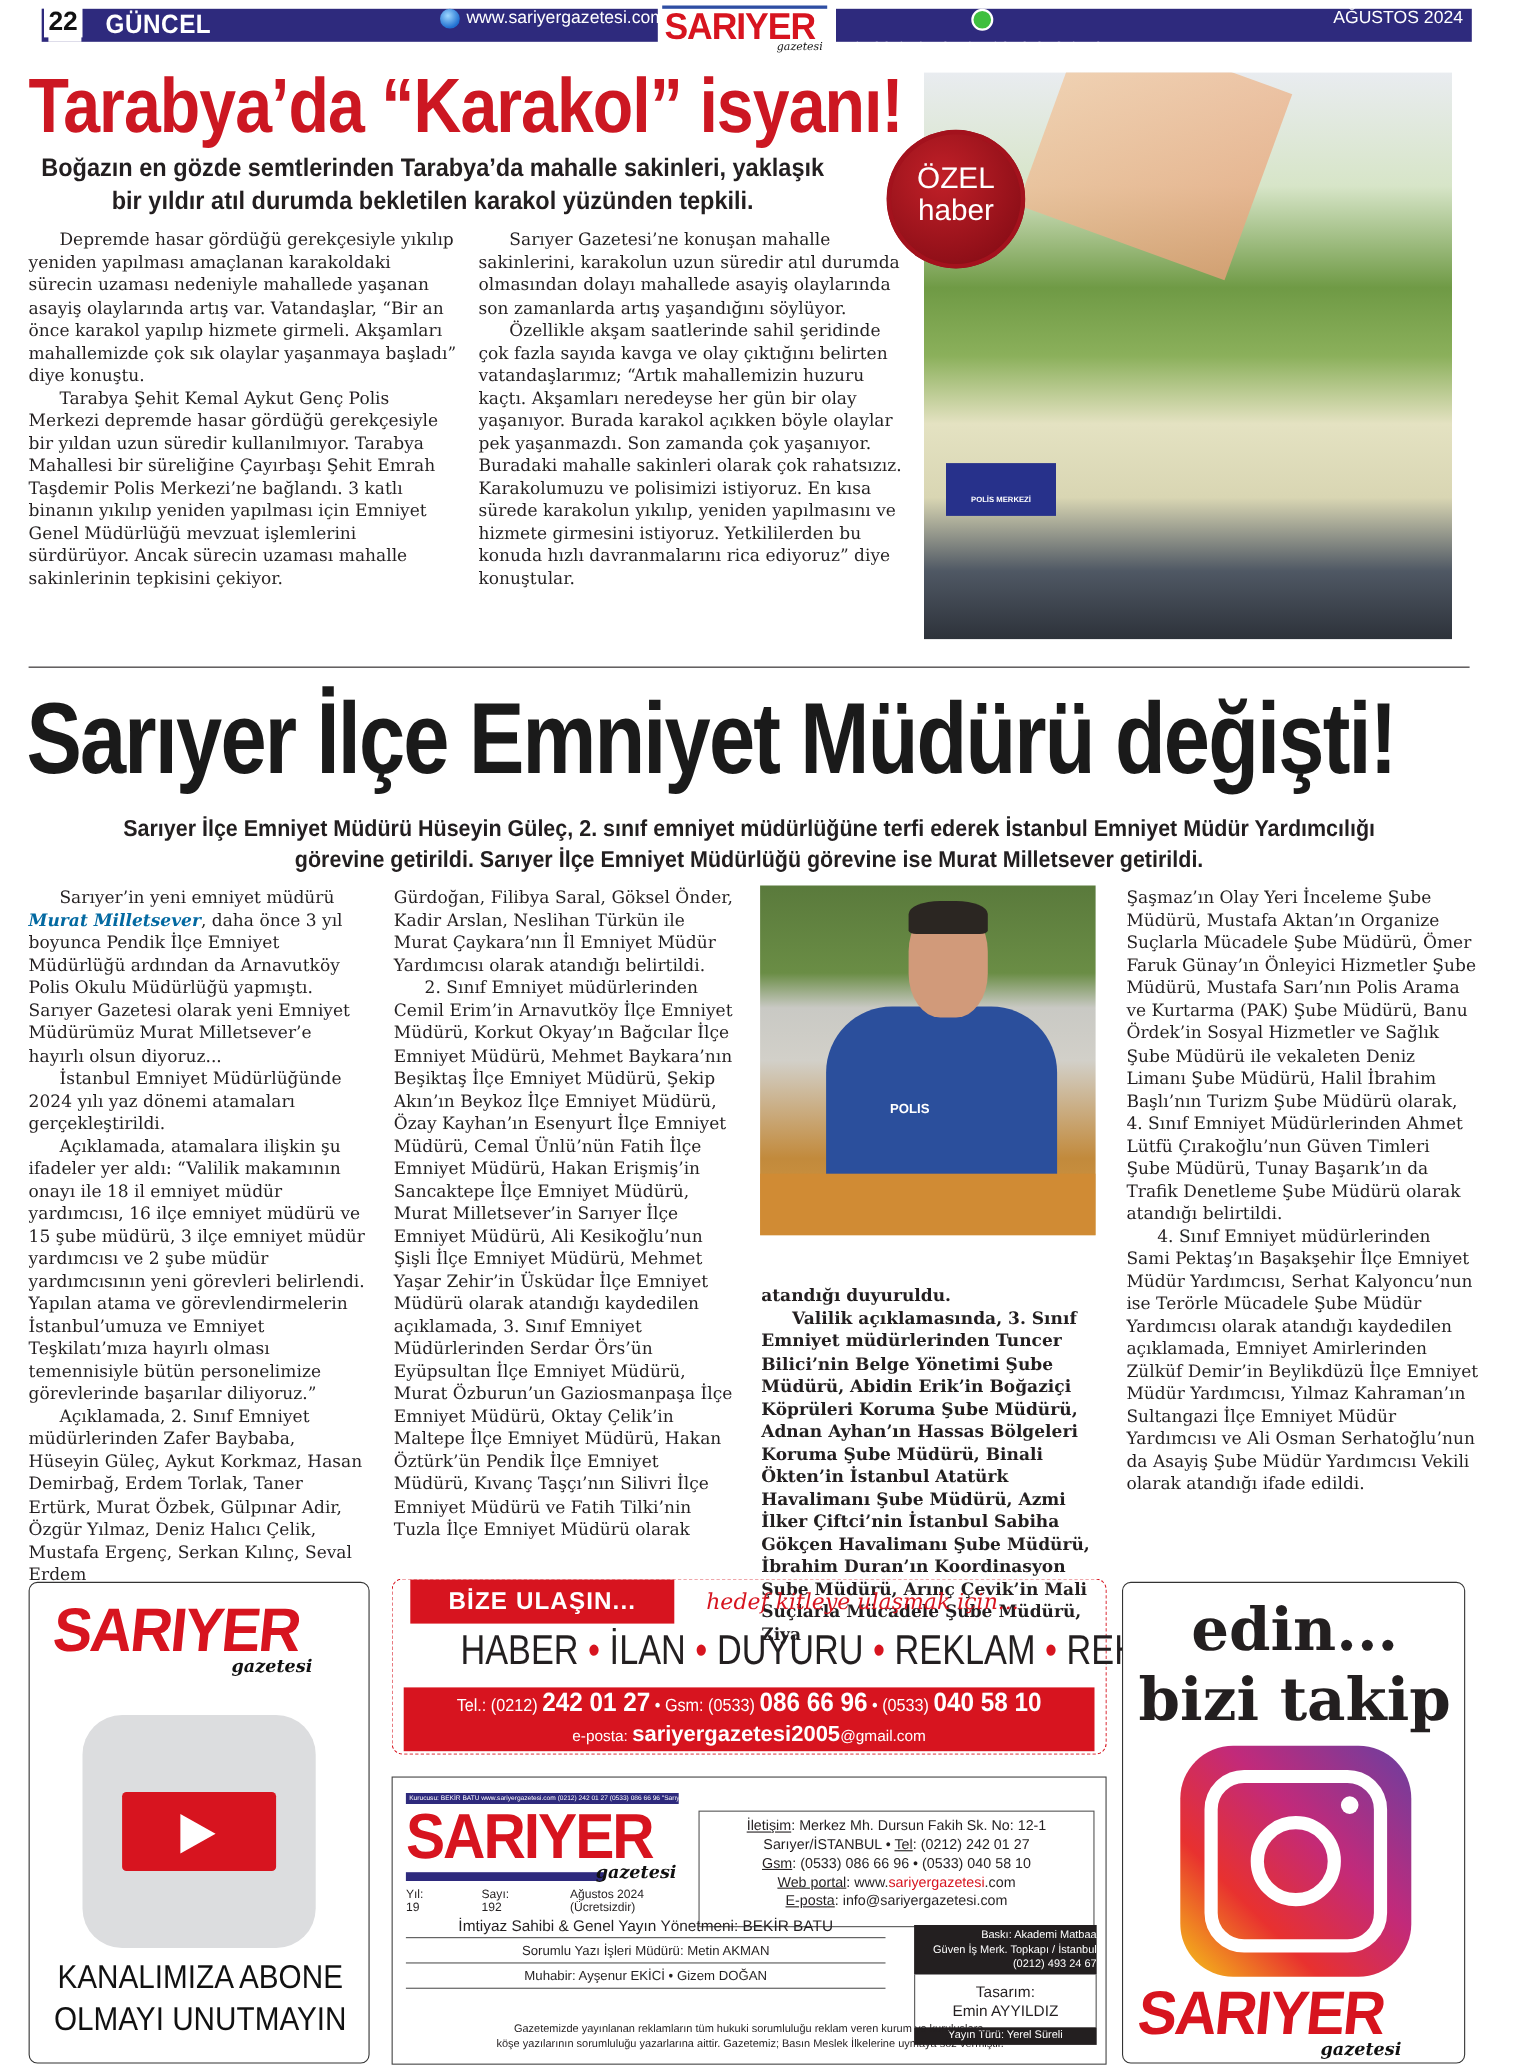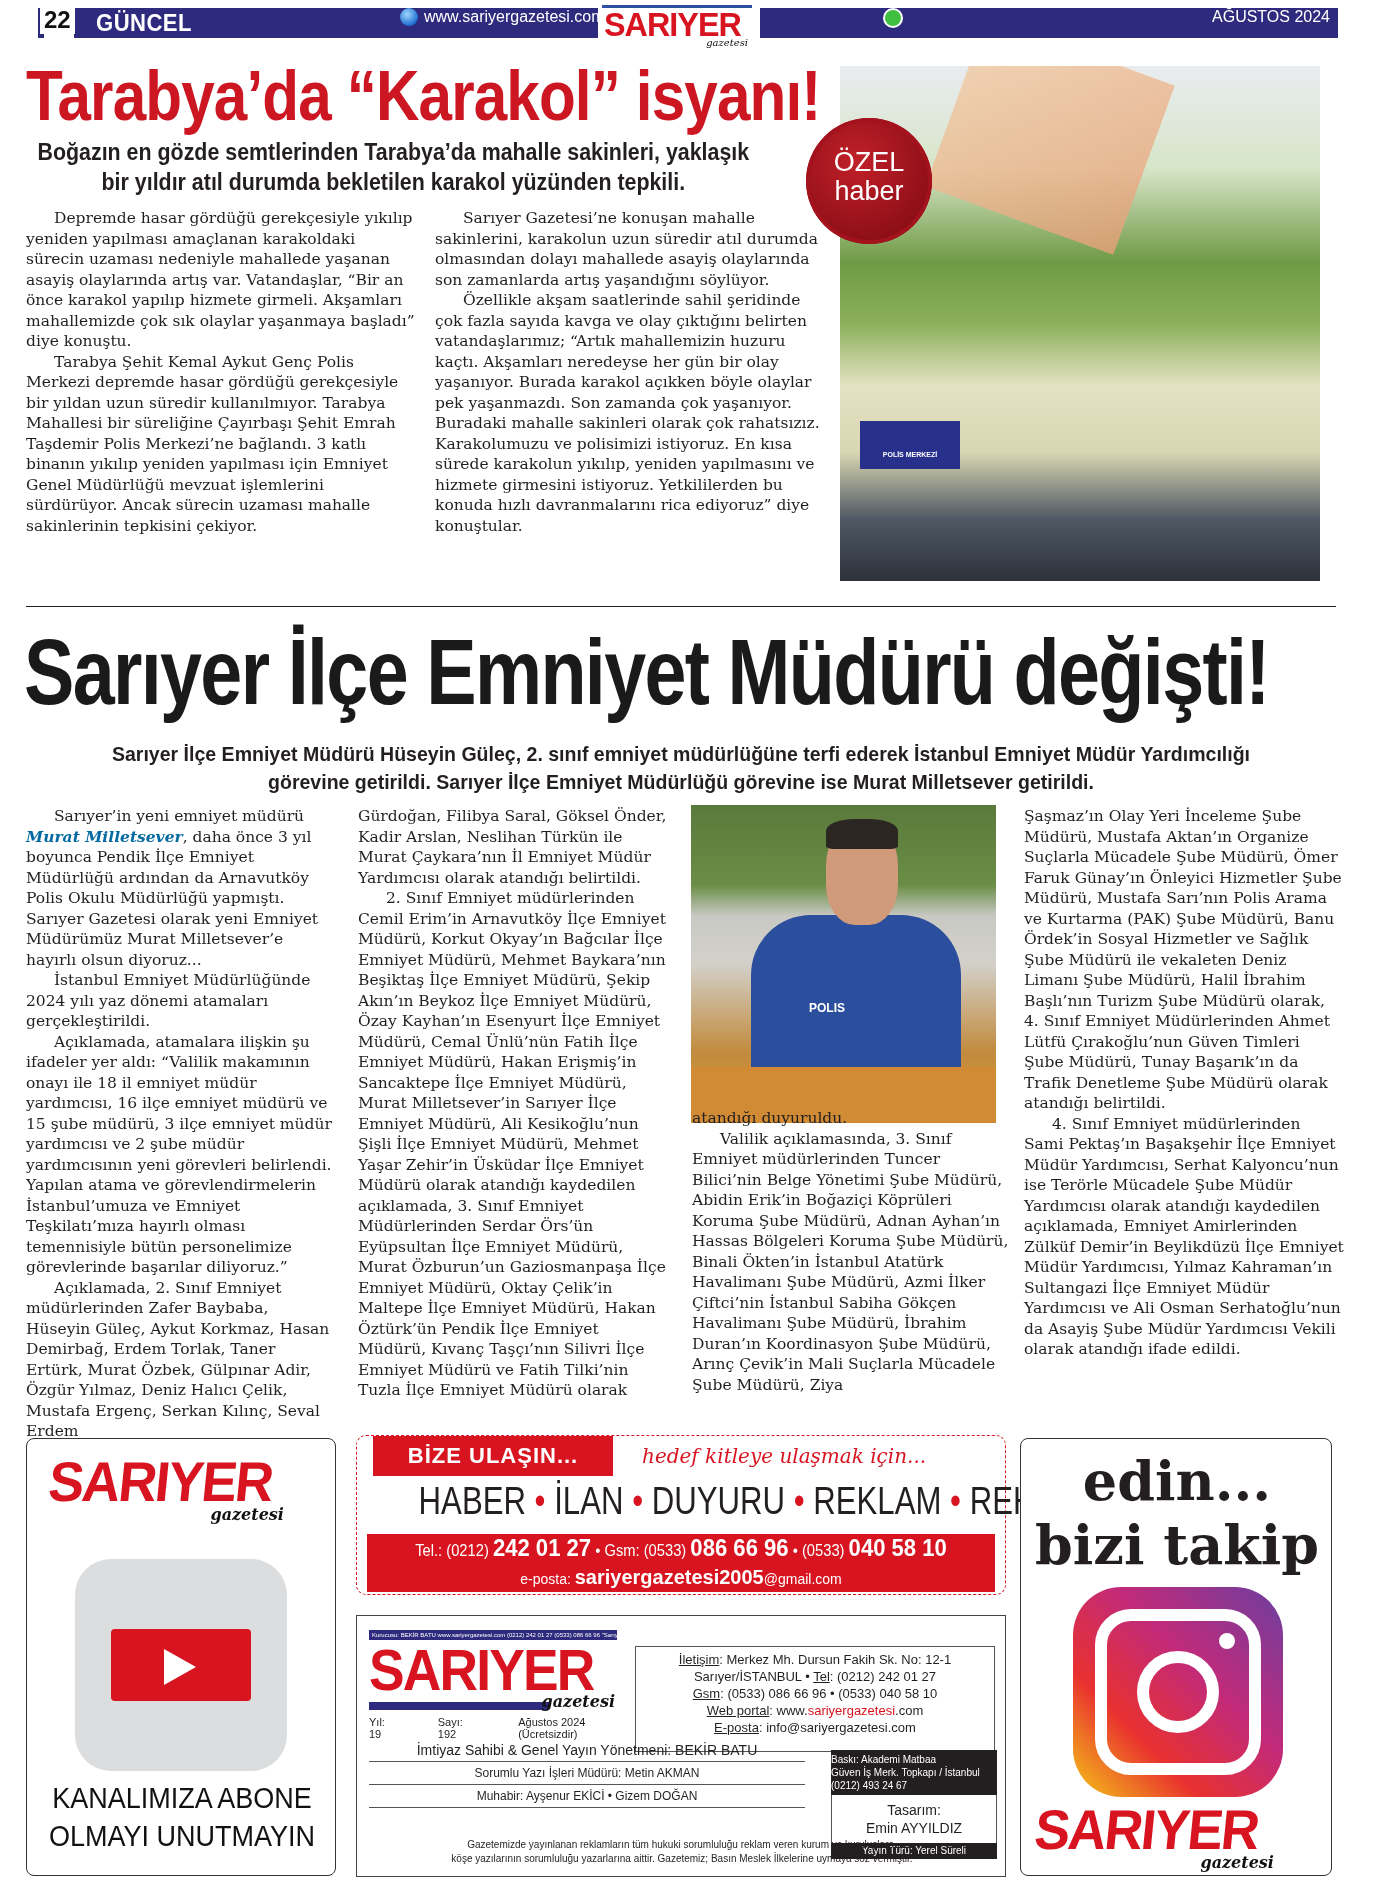--- a/index.html
+++ b/index.html
@@ -35,21 +35,21 @@
   .photo1 .sign { position:absolute; left: 20px; top: 355px; width: 100px; height: 48px; background:#27318b; color:#fff; font: bold 7px "Liberation Sans", sans-serif; text-align:center; padding-top: 30px; }
   .photo1 .flag { position:absolute; left: 110px; top: -20px; width: 200px; height: 180px; background: linear-gradient(135deg, #f2d0a8, #e7a07a); transform: rotate(20deg); opacity: 0.8; }
   .seal { left: 806px; top: 118px; width: 126px; height: 126px; border-radius: 50%; background: radial-gradient(circle at 40% 35%, #c12028 0%, #8f0f18 70%, #6e0a12 100%); box-shadow: 0 0 0 4px #a3121d inset; color: #fff; text-align: center; font: 27px "Liberation Sans", sans-serif; line-height: 29px; padding-top: 30px; }
   .rule { left: 26px; top: 606px; width: 1310px; height: 1px; background: #231f20; }
 
   
   .h2 { left: 24px; top: 622px; font: bold 92px "Liberation Sans", sans-serif; color: #1a1a1a; letter-spacing: -2px; transform: scaleX(0.82); transform-origin: left; white-space: nowrap; line-height: 100px; }
   .deck2 { left: 26px; top: 740px; width: 1310px; text-align: center; font: bold 21px "Liberation Sans", sans-serif; color: #231f20; line-height: 28px; transform: scaleX(0.93); transform-origin: center; }
   .a2c1 { left: 26px; top: 806px; width: 310px; }
   .a2c2 { left: 358px; top: 806px; width: 310px; }
-  .a2c3 { left: 692px; top: 1108px; width: 320px; }
+  .a2c3 { left: 692px; top: 1168px; width: 320px; font-weight: bold; }
   .a2c4 { left: 1024px; top: 806px; width: 320px; }
   .red-name { color: #0369a1; font-weight: bold; font-style: italic; }
   .photo2 { left: 691px; top: 805px; width: 305px; height: 318px; overflow: hidden;
       background: linear-gradient(180deg, #5a7a3c 0%, #6a8d45 25%, #c9c9c4 35%, #d2d0c9 50%, #c28a3c 78%, #d89b42 100%); }
   .photo2 .body { position:absolute; left: 60px; top: 110px; width: 210px; height: 180px; background: #2b4f9c; border-radius: 60px 60px 10px 10px; }
   .photo2 .head { position:absolute; left: 135px; top: 20px; width: 72px; height: 100px; background: #d19a7a; border-radius: 40%; }
   .photo2 .hair { position:absolute; left: 135px; top: 14px; width: 72px; height: 30px; background: #2b2622; border-radius: 40% 40% 10% 10%; }
   .photo2 .polis { position:absolute; left: 118px; top: 196px; color:#fff; font: bold 12px "Liberation Sans", sans-serif; }
   .photo2 .table { position:absolute; left: 0; top: 262px; width: 305px; height: 56px; background: #d08b34; }
 
@@ -83,21 +83,21 @@
   .imp-addr { position:absolute; left: 278px; top: 30px; width: 360px; height: 106px; border: 1px solid #555; font: 13px "Liberation Sans", sans-serif; line-height: 17px; padding: 4px 6px; text-align: center; }
   .imp-addr u { text-decoration: underline; }
   .imp-addr .red { color: #d7141f; }
   .imp-rows { position:absolute; left: 12px; top: 123px; width: 436px; font: 12px "Liberation Sans", sans-serif; text-align: center; }
   .imp-rows .r { border-bottom: 1px solid #555; line-height: 22px; }
   .imp-rows .split { display: flex; border-bottom: 1px solid #555; }
   .imp-rows .split > div { line-height: 15px; padding: 2px 0; }
   .imp-rows .split .l { width: 110px; border-right: 1px solid #555; }
   .imp-rows .split .rr { flex: 1; }
   .imp-right { position:absolute; left: 474px; top: 134px; width: 166px; }
-  .baski { background: #231f20; color: #fff; font: 10px "Liberation Sans", sans-serif; text-align: left; line-height: 13px; padding: 3px 0; }
+  .baski { background: #231f20; color: #fff; font: 10px "Liberation Sans", sans-serif; text-align: right; line-height: 13px; padding: 3px 0; }
   .tasarim { font: 14px "Liberation Sans", sans-serif; text-align:center; line-height: 18px; padding: 6px 0; border-left: 1px solid #555; border-right: 1px solid #555; }
   .yayin { background: #231f20; color: #fff; font: 10px "Liberation Sans", sans-serif; text-align:center; line-height: 16px; }
   .imp-foot { position:absolute; left: 0; top: 222px; width: 650px; text-align:center; font: 10px "Liberation Sans", sans-serif; line-height: 14px; }
 
   .ad-ig { left: 1020px; top: 1438px; width: 312px; height: 438px; border: 1.5px solid #333; border-radius: 8px; background: #fff; }
   .ig-title { position:absolute; left: 0; top: 10px; width: 312px; text-align:center; font: bold 54px "DejaVu Serif", serif; color: #231f20; line-height: 64px; }
   .ig-icon { position:absolute; left: 52px; top: 148px; width: 210px; height: 210px; border-radius: 48px; background: linear-gradient(45deg, #f5c518 0%, #e8312f 30%, #c22a7a 60%, #6b3fa0 100%); }
   .ig-inner { position:absolute; left: 22px; top: 22px; width: 166px; height: 166px; border: 12px solid #fff; border-radius: 36px; }
   .ig-lens { position:absolute; left: 30px; top: 30px; width: 82px; height: 82px; border: 12px solid #fff; border-radius: 50%; }
   .ig-dot { position:absolute; left: 112px; top: 12px; width: 16px; height: 16px; background: #fff; border-radius: 50%; }

